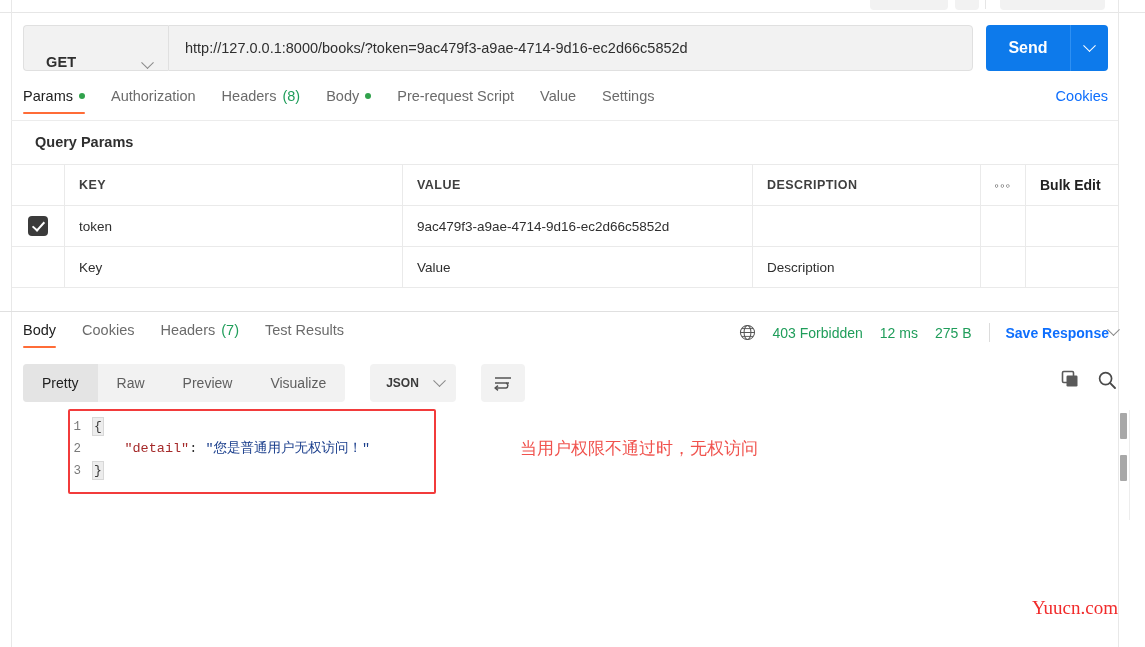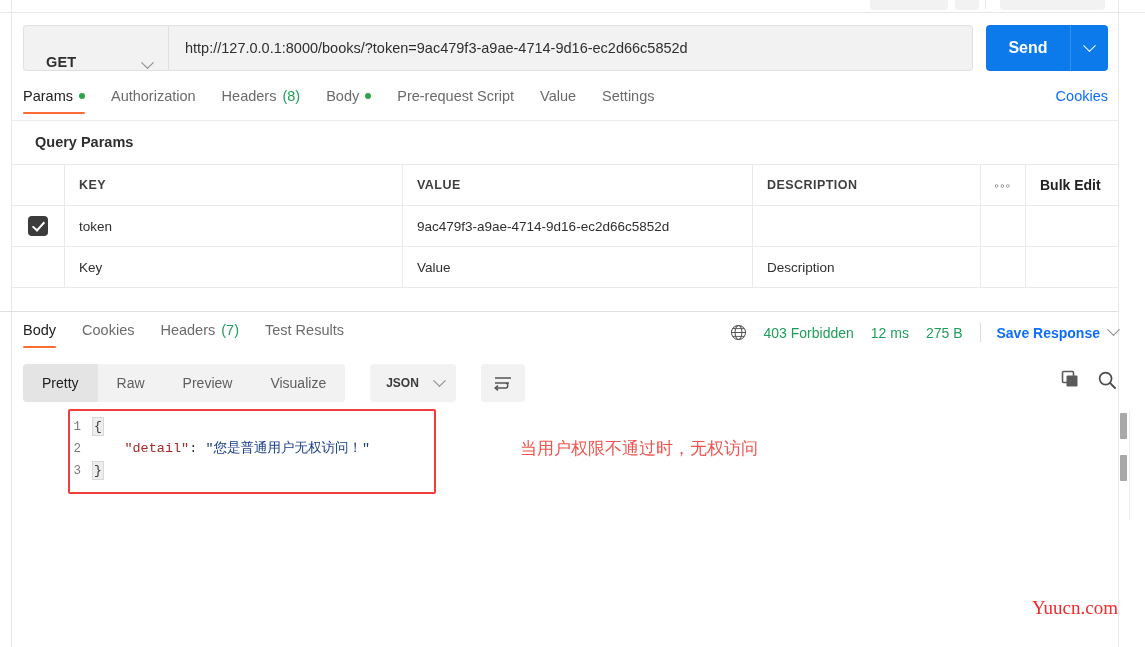--- a/index.html
+++ b/index.html
@@ -289,21 +289,20 @@
   }
   .stat-sep {
     width: 1px; height: 19px;
     background: #dcdcdc;
     margin-right: 16px;
   }
   .save-resp {
     color: #0d6efd;
     font-weight: bold;
     cursor: pointer;
-    margin-right: 9px;
   }
 
   
   .res-toolbar {
     position: absolute;
     left: 23px; top: 364px;
     display: flex;
     align-items: center;
     gap: 25px;
   }

